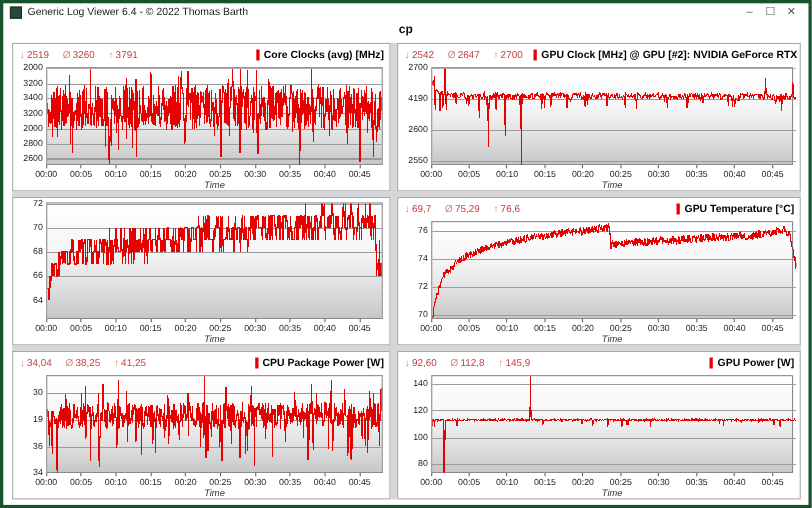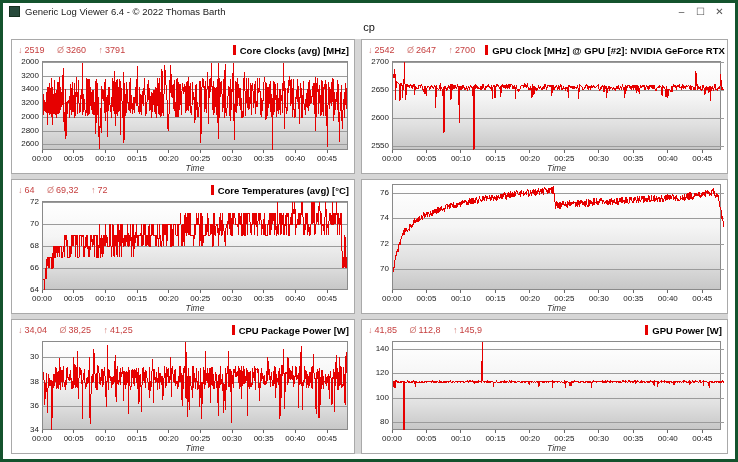--- a/index.html
+++ b/index.html
@@ -4,21 +4,21 @@
 <style>
   html,body{margin:0;padding:0;background:#888;}
   .window{width:738px;height:462px;position:relative;box-sizing:border-box;
     border:3px solid #14532d;background:#fff;font-family:"Liberation Sans",sans-serif;
     overflow:hidden;}
   .titlebar{height:17px;display:flex;align-items:center;padding:0 6px;font-size:9.5px;color:#1a1a1a;}
   .app-icon{width:9px;height:9px;background:#26493a;border:1px solid #16301f;margin-right:5px;flex:0 0 auto;}
   .title-text{white-space:nowrap;}
   .win-controls{margin-left:auto;display:flex;}
   .ctl{width:19px;text-align:center;font-size:10px;color:#555;line-height:16px;cursor:default;}
-  .tabbar{height:18px;text-align:center;font-size:11px;font-weight:400;color:#111;padding-top:1px;box-sizing:border-box;}
+  .tabbar{height:18px;text-align:center;font-size:11px;font-weight:700;color:#111;padding-top:1px;box-sizing:border-box;}
   .grid{position:absolute;left:8px;right:7px;top:36px;bottom:5px;display:grid;
     grid-template-columns:344px 6px 1fr;grid-template-rows:1fr 5px 1fr 5px 1fr;}
   .vsplit{grid-column:2;grid-row:1/6;background:#d6d6d6;}
   .hsplit{grid-column:1/4;background:#d6d6d6;}
   .hsplit.r1{grid-row:2;} .hsplit.r2{grid-row:4;}
   .panel{border:1px solid #a9a9a9;background:#fff;display:flex;flex-direction:column;overflow:hidden;}
   .c1{grid-column:1;} .c2{grid-column:3;}
   .r1{grid-row:1;} .r3{grid-row:3;} .r5{grid-row:5;}
   .panel-head{display:flex;justify-content:space-between;align-items:center;padding:3px 5px 0 6px;height:14px;flex:0 0 auto;}
   .stats{font-size:9px;color:#c64040;white-space:nowrap;}
@@ -150,21 +150,21 @@
             <svg width="331" height="88" shape-rendering="crispEdges">
               <line x1="0" x2="331" y1="84.5" y2="84.5" stroke="#9b9b9b" stroke-width="1"></line>
               <line x1="0" x2="331" y1="56.5" y2="56.5" stroke="#9b9b9b" stroke-width="1"></line>
               <line x1="0" x2="331" y1="28.5" y2="28.5" stroke="#9b9b9b" stroke-width="1"></line>
               <line x1="0" x2="331" y1="0.5" y2="0.5" stroke="#9b9b9b" stroke-width="1"></line>
               <polyline points="0.0,11.6 0.6,15.0 1.3,15.4 1.9,6.7 2.6,37.9 3.2,20.4 3.8,19.6 4.5,20.5 5.1,21.4 5.7,21.0 6.4,24.2 7.0,38.5 7.7,21.5 8.3,24.2 8.9,20.8 9.6,36.0 10.2,23.9 10.8,23.9 11.5,0.0 12.1,25.7 12.8,37.8 13.4,23.3 14.0,21.7 14.7,24.0 15.3,23.9 15.9,24.2 16.6,25.1 17.2,22.7 17.9,23.4 18.5,26.2 19.1,22.7 19.8,26.7 20.4,22.7 21.0,22.3 21.7,32.8 22.3,24.2 23.0,25.2 23.6,26.7 24.2,26.6 24.9,26.8 25.5,25.7 26.1,22.8 26.8,23.9 27.4,24.7 28.1,22.8 28.7,22.3 29.3,25.8 30.0,27.4 30.6,27.6 31.3,32.3 31.9,24.7 32.5,25.1 33.2,34.4 33.8,26.4 34.4,25.5 35.1,24.4 35.7,24.3 36.4,25.5 37.0,27.4 37.6,25.1 38.3,23.9 38.9,24.2 39.5,25.3 40.2,26.3 40.8,25.1 41.5,23.9 42.1,24.4 42.7,45.7 43.4,23.3 44.0,26.1 44.6,26.3 45.3,27.6 45.9,27.3 46.6,23.4 47.2,22.4 47.8,27.5 48.5,26.1 49.1,26.8 49.7,33.6 50.4,25.4 51.0,71.3 51.7,24.7 52.3,24.4 52.9,26.5 53.6,27.8 54.2,25.0 54.8,27.5 55.5,23.0 56.1,26.9 56.8,24.2 57.4,23.1 58.0,37.7 58.7,22.9 59.3,22.4 59.9,27.5 60.6,24.7 61.2,26.4 61.9,23.5 62.5,23.7 63.1,26.4 63.8,26.4 64.4,22.6 65.1,24.3 65.7,24.4 66.3,61.3 67.0,24.5 67.6,26.6 68.2,24.7 68.9,27.5 69.5,23.1 70.2,26.1 70.8,23.5 71.4,27.4 72.1,27.3 72.7,27.9 73.3,24.6 74.0,27.1 74.6,27.9 75.3,24.3 75.9,24.6 76.5,27.6 77.2,23.9 77.8,23.1 78.4,25.1 79.1,25.6 79.7,33.5 80.4,24.3 81.0,88.0 81.6,23.6 82.3,22.7 82.9,26.6 83.5,23.4 84.2,27.3 84.8,25.0 85.5,25.5 86.1,26.7 86.7,26.4 87.4,26.9 88.0,24.1 88.6,27.2 89.3,26.3 89.9,22.8 90.6,23.0 91.2,27.3 91.8,27.2 92.5,27.5 93.1,23.8 93.8,26.3 94.4,23.4 95.0,24.5 95.7,22.9 96.3,25.5 96.9,24.9 97.6,26.5 98.2,27.5 98.9,23.2 99.5,36.8 100.1,22.9 100.8,23.6 101.4,23.5 102.0,35.9 102.7,24.8 103.3,24.4 104.0,22.5 104.6,23.3 105.2,23.9 105.9,24.6 106.5,26.9 107.1,24.2 107.8,35.4 108.4,23.8 109.1,25.1 109.7,22.5 110.3,25.5 111.0,23.2 111.6,24.9 112.2,24.2 112.9,26.9 113.5,22.7 114.2,23.7 114.8,26.8 115.4,23.6 116.1,22.5 116.7,27.2 117.3,22.9 118.0,23.1 118.6,22.8 119.3,23.3 119.9,27.3 120.5,24.7 121.2,25.5 121.8,23.4 122.5,36.5 123.1,23.3 123.7,26.1 124.4,28.0 125.0,27.2 125.6,30.4 126.3,27.5 126.9,27.2 127.6,24.8 128.2,23.5 128.8,23.3 129.5,23.7 130.1,23.0 130.7,24.6 131.4,22.8 132.0,25.3 132.7,23.0 133.3,23.7 133.9,25.5 134.6,23.0 135.2,25.4 135.8,27.6 136.5,26.7 137.1,27.8 137.8,24.6 138.4,27.7 139.0,35.6 139.7,23.3 140.3,24.3 140.9,33.4 141.6,23.7 142.2,27.1 142.9,25.3 143.5,27.6 144.1,26.6 144.8,27.4 145.4,22.8 146.0,25.2 146.7,26.0 147.3,25.1 148.0,26.2 148.6,27.1 149.2,25.8 149.9,28.0 150.5,24.0 151.2,26.9 151.8,22.5 152.4,22.6 153.1,25.0 153.7,27.5 154.3,24.9 155.0,23.3 155.6,23.5 156.3,23.2 156.9,24.8 157.5,23.8 158.2,23.4 158.8,34.0 159.4,25.8 160.1,22.6 160.7,27.5 161.4,27.8 162.0,24.8 162.6,25.1 163.3,23.9 163.9,24.2 164.5,27.0 165.2,26.8 165.8,23.3 166.5,26.3 167.1,24.6 167.7,22.9 168.4,23.4 169.0,27.7 169.6,27.7 170.3,25.0 170.9,26.8 171.6,26.4 172.2,25.6 172.8,28.0 173.5,25.6 174.1,25.0 174.7,25.9 175.4,35.9 176.0,23.3 176.7,24.3 177.3,24.4 177.9,26.0 178.6,23.9 179.2,27.3 179.8,24.9 180.5,26.1 181.1,24.2 181.8,26.2 182.4,25.4 183.0,24.8 183.7,26.6 184.3,23.3 185.0,25.7 185.6,37.3 186.2,26.9 186.9,22.6 187.5,23.8 188.1,24.1 188.8,24.8 189.4,26.5 190.1,27.9 190.7,27.8 191.3,25.9 192.0,26.5 192.6,24.1 193.2,23.5 193.9,22.7 194.5,25.6 195.2,27.3 195.8,23.8 196.4,25.6 197.1,24.6 197.7,27.7 198.3,24.2 199.0,25.7 199.6,24.8 200.3,24.7 200.9,23.7 201.5,25.5 202.2,25.5 202.8,25.7 203.4,24.4 204.1,23.7 204.7,23.4 205.4,22.8 206.0,27.0 206.6,28.1 207.3,25.8 207.9,27.3 208.5,25.3 209.2,23.5 209.8,24.9 210.5,25.0 211.1,30.4 211.7,23.2 212.4,26.7 213.0,24.0 213.7,36.1 214.3,26.7 214.9,26.5 215.6,25.8 216.2,23.8 216.8,27.5 217.5,25.8 218.1,25.7 218.8,25.8 219.4,27.3 220.0,27.2 220.7,25.6 221.3,27.0 221.9,26.1 222.6,28.1 223.2,26.9 223.9,24.0 224.5,26.7 225.1,23.1 225.8,27.0 226.4,27.6 227.0,26.1 227.7,24.7 228.3,27.8 229.0,24.7 229.6,23.4 230.2,26.4 230.9,26.3 231.5,36.2 232.1,23.1 232.8,31.5 233.4,25.1 234.1,23.6 234.7,26.0 235.3,23.0 236.0,23.5 236.6,23.5 237.2,27.0 237.9,23.8 238.5,27.9 239.2,22.9 239.8,24.5 240.4,27.6 241.1,22.8 241.7,24.8 242.4,27.6 243.0,23.2 243.6,29.5 244.3,28.1 244.9,24.0 245.5,25.2 246.2,31.7 246.8,26.8 247.5,23.0 248.1,25.5 248.7,25.2 249.4,23.7 250.0,23.5 250.6,24.1 251.3,23.9 251.9,28.1 252.6,25.7 253.2,25.0 253.8,23.4 254.5,25.4 255.1,23.6 255.7,27.3 256.4,26.9 257.0,23.5 257.7,24.5 258.3,24.9 258.9,23.1 259.6,25.3 260.2,27.4 260.8,23.4 261.5,23.8 262.1,28.0 262.8,28.0 263.4,28.0 264.0,25.6 264.7,25.4 265.3,24.4 265.9,25.9 266.6,23.8 267.2,24.4 267.9,24.8 268.5,26.0 269.1,34.2 269.8,23.5 270.4,25.6 271.1,25.0 271.7,26.2 272.3,27.4 273.0,35.0 273.6,24.3 274.2,28.1 274.9,35.6 275.5,27.2 276.2,27.4 276.8,27.9 277.4,28.1 278.1,29.9 278.7,24.4 279.3,30.0 280.0,24.6 280.6,23.2 281.3,24.2 281.9,23.3 282.5,23.5 283.2,27.5 283.8,25.1 284.4,23.7 285.1,25.2 285.7,24.1 286.4,23.1 287.0,26.2 287.6,25.6 288.3,26.9 288.9,24.3 289.5,22.9 290.2,26.9 290.8,23.8 291.5,24.6 292.1,26.4 292.7,24.8 293.4,23.9 294.0,24.0 294.6,24.0 295.3,23.8 295.9,24.0 296.6,24.1 297.2,28.1 297.8,23.3 298.5,26.3 299.1,24.2 299.7,24.5 300.4,25.7 301.0,27.6 301.7,25.9 302.3,27.6 302.9,8.9 303.6,23.6 304.2,23.0 304.9,27.6 305.5,24.8 306.1,25.1 306.8,26.6 307.4,23.8 308.0,27.6 308.7,28.3 309.3,27.8 310.0,23.5 310.6,25.2 311.2,26.4 311.9,31.7 312.5,30.6 313.1,24.6 313.8,27.5 314.4,27.5 315.1,25.1 315.7,31.0 316.3,28.3 317.0,23.9 317.6,38.5 318.2,25.0 318.9,27.9 319.5,24.0 320.2,28.2 320.8,27.5 321.4,22.9 322.1,22.8 322.7,27.1 323.3,27.7 324.0,27.9 324.6,28.1 325.3,25.5 325.9,26.9 326.5,24.9 327.2,23.6 327.8,12.3 328.4,27.0 329.1,27.3 329.7,26.1 330.4,27.3 331.0,27.0" fill="none" stroke="#e60000" stroke-width="1"></polyline>
             </svg>
           </div>
           <div class="ylab" style="top: 79.5443px;">2550</div>
           <div class="ylab" style="top: 51.6962px;">2600</div>
-          <div class="ylab" style="top: 23.8481px;">2650</div>
+          <div class="ylab" style="top: 23.8481px;">4190</div>
           <div class="ylab" style="top: -4px;">2700</div>
           <div class="xtick" style="left: 0px;">
             <div class="tickmark"></div>
             <span class="xl">00:00</span>
           </div>
           <div class="xtick" style="left: 34.4902px;">
             <div class="tickmark"></div>
             <span class="xl">00:05</span>
           </div>
           <div class="xtick" style="left: 68.9473px;">
@@ -197,31 +197,20 @@
           </div>
           <div class="xtick" style="left: 310.312px;">
             <div class="tickmark"></div>
             <span class="xl">00:45</span>
           </div>
           <div class="time-label">Time</div>
         </div>
     </div>
 
     <div class="panel c1 r3">
-      <div class="panel-head">
-        <span class="stats">
-          <span class="glyph">↓</span><span class="sv">64</span>
-          <span class="glyph">Ø</span><span class="sv">69,32</span>
-          <span class="glyph">↑</span><span class="sv">72</span>
-        </span>
-        <span class="ptitle">
-            <span class="lbar"></span>
-            <span>Core Temperatures (avg) [°C]</span>
-          </span>
-      </div>
       <div class="plot-wrap">
           <div class="parea">
             <svg width="304" height="88" shape-rendering="crispEdges">
               <line x1="0" x2="304" y1="88.5" y2="88.5" stroke="#9b9b9b" stroke-width="1"></line>
               <line x1="0" x2="304" y1="66.5" y2="66.5" stroke="#9b9b9b" stroke-width="1"></line>
               <line x1="0" x2="304" y1="44.5" y2="44.5" stroke="#9b9b9b" stroke-width="1"></line>
               <line x1="0" x2="304" y1="22.5" y2="22.5" stroke="#9b9b9b" stroke-width="1"></line>
               <line x1="0" x2="304" y1="0.5" y2="0.5" stroke="#9b9b9b" stroke-width="1"></line>
               <polyline points="0.0,77.0 0.5,77.0 1.0,77.0 1.5,88.0 2.0,77.0 2.5,66.0 3.0,77.0 3.6,66.0 4.1,55.0 4.6,55.0 5.1,66.0 5.6,55.0 6.1,66.0 6.6,55.0 7.1,55.0 7.6,55.0 8.1,55.0 8.6,66.0 9.1,66.0 9.6,66.0 10.2,44.0 10.7,66.0 11.2,44.0 11.7,55.0 12.2,55.0 12.7,44.0 13.2,44.0 13.7,44.0 14.2,55.0 14.7,44.0 15.2,44.0 15.7,44.0 16.2,55.0 16.7,44.0 17.3,44.0 17.8,44.0 18.3,44.0 18.8,55.0 19.3,55.0 19.8,55.0 20.3,44.0 20.8,44.0 21.3,55.0 21.8,33.0 22.3,33.0 22.8,33.0 23.3,44.0 23.9,33.0 24.4,55.0 24.9,55.0 25.4,55.0 25.9,55.0 26.4,55.0 26.9,44.0 27.4,44.0 27.9,55.0 28.4,44.0 28.9,33.0 29.4,44.0 29.9,33.0 30.5,44.0 31.0,33.0 31.5,33.0 32.0,33.0 32.5,55.0 33.0,44.0 33.5,33.0 34.0,33.0 34.5,33.0 35.0,55.0 35.5,55.0 36.0,55.0 36.5,33.0 37.0,33.0 37.6,33.0 38.1,33.0 38.6,44.0 39.1,33.0 39.6,33.0 40.1,33.0 40.6,55.0 41.1,44.0 41.6,55.0 42.1,44.0 42.6,44.0 43.1,33.0 43.6,44.0 44.2,44.0 44.7,33.0 45.2,55.0 45.7,44.0 46.2,44.0 46.7,55.0 47.2,44.0 47.7,33.0 48.2,33.0 48.7,33.0 49.2,44.0 49.7,44.0 50.2,33.0 50.8,33.0 51.3,55.0 51.8,33.0 52.3,33.0 52.8,33.0 53.3,33.0 53.8,55.0 54.3,55.0 54.8,33.0 55.3,55.0 55.8,55.0 56.3,33.0 56.8,22.0 57.3,55.0 57.9,55.0 58.4,44.0 58.9,33.0 59.4,44.0 59.9,55.0 60.4,44.0 60.9,33.0 61.4,33.0 61.9,44.0 62.4,22.0 62.9,44.0 63.4,33.0 63.9,33.0 64.5,44.0 65.0,44.0 65.5,44.0 66.0,44.0 66.5,44.0 67.0,22.0 67.5,33.0 68.0,44.0 68.5,55.0 69.0,44.0 69.5,44.0 70.0,22.0 70.5,44.0 71.1,55.0 71.6,33.0 72.1,44.0 72.6,33.0 73.1,33.0 73.6,44.0 74.1,55.0 74.6,22.0 75.1,33.0 75.6,22.0 76.1,44.0 76.6,55.0 77.1,22.0 77.6,44.0 78.2,22.0 78.7,55.0 79.2,33.0 79.7,22.0 80.2,44.0 80.7,44.0 81.2,33.0 81.7,44.0 82.2,33.0 82.7,44.0 83.2,33.0 83.7,33.0 84.2,44.0 84.8,22.0 85.3,44.0 85.8,44.0 86.3,33.0 86.8,44.0 87.3,33.0 87.8,22.0 88.3,55.0 88.8,44.0 89.3,22.0 89.8,44.0 90.3,22.0 90.8,55.0 91.4,33.0 91.9,44.0 92.4,33.0 92.9,33.0 93.4,22.0 93.9,33.0 94.4,44.0 94.9,33.0 95.4,44.0 95.9,33.0 96.4,33.0 96.9,33.0 97.4,33.0 97.9,33.0 98.5,22.0 99.0,44.0 99.5,33.0 100.0,44.0 100.5,33.0 101.0,22.0 101.5,33.0 102.0,22.0 102.5,33.0 103.0,44.0 103.5,33.0 104.0,44.0 104.5,33.0 105.1,44.0 105.6,33.0 106.1,22.0 106.6,44.0 107.1,44.0 107.6,33.0 108.1,33.0 108.6,22.0 109.1,33.0 109.6,22.0 110.1,22.0 110.6,33.0 111.1,33.0 111.7,33.0 112.2,33.0 112.7,44.0 113.2,33.0 113.7,44.0 114.2,33.0 114.7,22.0 115.2,44.0 115.7,44.0 116.2,33.0 116.7,22.0 117.2,44.0 117.7,33.0 118.3,44.0 118.8,44.0 119.3,33.0 119.8,22.0 120.3,44.0 120.8,22.0 121.3,22.0 121.8,33.0 122.3,22.0 122.8,33.0 123.3,22.0 123.8,44.0 124.3,33.0 124.8,22.0 125.4,22.0 125.9,22.0 126.4,22.0 126.9,22.0 127.4,22.0 127.9,44.0 128.4,44.0 128.9,22.0 129.4,44.0 129.9,33.0 130.4,44.0 130.9,22.0 131.4,22.0 132.0,22.0 132.5,22.0 133.0,33.0 133.5,33.0 134.0,33.0 134.5,33.0 135.0,22.0 135.5,44.0 136.0,22.0 136.5,22.0 137.0,22.0 137.5,11.0 138.0,22.0 138.6,44.0 139.1,22.0 139.6,44.0 140.1,22.0 140.6,22.0 141.1,44.0 141.6,22.0 142.1,11.0 142.6,22.0 143.1,33.0 143.6,33.0 144.1,11.0 144.6,22.0 145.1,33.0 145.7,11.0 146.2,11.0 146.7,33.0 147.2,11.0 147.7,33.0 148.2,33.0 148.7,33.0 149.2,33.0 149.7,33.0 150.2,33.0 150.7,44.0 151.2,33.0 151.7,22.0 152.3,33.0 152.8,22.0 153.3,22.0 153.8,11.0 154.3,22.0 154.8,22.0 155.3,11.0 155.8,22.0 156.3,22.0 156.8,44.0 157.3,33.0 157.8,11.0 158.3,44.0 158.9,11.0 159.4,22.0 159.9,44.0 160.4,33.0 160.9,33.0 161.4,33.0 161.9,33.0 162.4,33.0 162.9,22.0 163.4,22.0 163.9,33.0 164.4,22.0 164.9,11.0 165.4,33.0 166.0,33.0 166.5,33.0 167.0,33.0 167.5,22.0 168.0,33.0 168.5,22.0 169.0,22.0 169.5,44.0 170.0,44.0 170.5,22.0 171.0,11.0 171.5,22.0 172.0,33.0 172.6,33.0 173.1,22.0 173.6,22.0 174.1,22.0 174.6,22.0 175.1,33.0 175.6,44.0 176.1,22.0 176.6,33.0 177.1,11.0 177.6,11.0 178.1,33.0 178.6,33.0 179.2,11.0 179.7,33.0 180.2,22.0 180.7,22.0 181.2,33.0 181.7,33.0 182.2,44.0 182.7,33.0 183.2,22.0 183.7,22.0 184.2,22.0 184.7,33.0 185.2,11.0 185.7,22.0 186.3,11.0 186.8,22.0 187.3,33.0 187.8,11.0 188.3,22.0 188.8,33.0 189.3,33.0 189.8,11.0 190.3,22.0 190.8,11.0 191.3,11.0 191.8,11.0 192.3,22.0 192.9,22.0 193.4,22.0 193.9,22.0 194.4,22.0 194.9,22.0 195.4,33.0 195.9,11.0 196.4,22.0 196.9,11.0 197.4,22.0 197.9,22.0 198.4,11.0 198.9,33.0 199.5,33.0 200.0,22.0 200.5,33.0 201.0,11.0 201.5,11.0 202.0,33.0 202.5,33.0 203.0,11.0 203.5,11.0 204.0,22.0 204.5,33.0 205.0,11.0 205.5,11.0 206.1,11.0 206.6,11.0 207.1,22.0 207.6,22.0 208.1,33.0 208.6,22.0 209.1,22.0 209.6,11.0 210.1,22.0 210.6,11.0 211.1,11.0 211.6,33.0 212.1,11.0 212.6,22.0 213.2,22.0 213.7,11.0 214.2,33.0 214.7,33.0 215.2,11.0 215.7,11.0 216.2,11.0 216.7,22.0 217.2,11.0 217.7,11.0 218.2,22.0 218.7,33.0 219.2,22.0 219.8,22.0 220.3,33.0 220.8,22.0 221.3,11.0 221.8,33.0 222.3,22.0 222.8,33.0 223.3,33.0 223.8,33.0 224.3,33.0 224.8,22.0 225.3,22.0 225.8,22.0 226.4,11.0 226.9,33.0 227.4,11.0 227.9,33.0 228.4,11.0 228.9,22.0 229.4,11.0 229.9,22.0 230.4,11.0 230.9,11.0 231.4,11.0 231.9,33.0 232.4,11.0 232.9,22.0 233.5,33.0 234.0,33.0 234.5,0.0 235.0,22.0 235.5,33.0 236.0,22.0 236.5,11.0 237.0,22.0 237.5,11.0 238.0,33.0 238.5,11.0 239.0,22.0 239.5,22.0 240.1,11.0 240.6,33.0 241.1,22.0 241.6,33.0 242.1,22.0 242.6,22.0 243.1,11.0 243.6,33.0 244.1,11.0 244.6,11.0 245.1,11.0 245.6,33.0 246.1,33.0 246.7,22.0 247.2,22.0 247.7,22.0 248.2,11.0 248.7,22.0 249.2,22.0 249.7,0.0 250.2,11.0 250.7,11.0 251.2,11.0 251.7,0.0 252.2,11.0 252.7,33.0 253.2,22.0 253.8,22.0 254.3,22.0 254.8,22.0 255.3,11.0 255.8,22.0 256.3,22.0 256.8,11.0 257.3,11.0 257.8,22.0 258.3,0.0 258.8,0.0 259.3,0.0 259.8,11.0 260.4,22.0 260.9,33.0 261.4,22.0 261.9,33.0 262.4,11.0 262.9,22.0 263.4,11.0 263.9,22.0 264.4,11.0 264.9,33.0 265.4,22.0 265.9,22.0 266.4,33.0 267.0,33.0 267.5,22.0 268.0,22.0 268.5,11.0 269.0,0.0 269.5,0.0 270.0,22.0 270.5,11.0 271.0,0.0 271.5,22.0 272.0,33.0 272.5,22.0 273.0,22.0 273.5,11.0 274.1,11.0 274.6,11.0 275.1,22.0 275.6,22.0 276.1,0.0 276.6,0.0 277.1,11.0 277.6,22.0 278.1,11.0 278.6,33.0 279.1,22.0 279.6,22.0 280.1,22.0 280.7,22.0 281.2,33.0 281.7,22.0 282.2,11.0 282.7,0.0 283.2,11.0 283.7,33.0 284.2,22.0 284.7,22.0 285.2,22.0 285.7,33.0 286.2,11.0 286.7,11.0 287.3,22.0 287.8,11.0 288.3,22.0 288.8,22.0 289.3,0.0 289.8,22.0 290.3,22.0 290.8,11.0 291.3,11.0 291.8,22.0 292.3,11.0 292.8,22.0 293.3,0.0 293.8,0.0 294.4,33.0 294.9,11.0 295.4,22.0 295.9,11.0 296.4,33.0 296.9,22.0 297.4,22.0 297.9,11.0 298.4,11.0 298.9,44.0 299.4,66.0 299.9,55.0 300.4,55.0 301.0,66.0 301.5,55.0 302.0,33.0 302.5,66.0 303.0,55.0 303.5,55.0 304.0,66.0" fill="none" stroke="#e60000" stroke-width="1"></polyline>
             </svg>
@@ -269,20 +258,31 @@
           </div>
           <div class="xtick" style="left: 285px;">
             <div class="tickmark"></div>
             <span class="xl">00:45</span>
           </div>
           <div class="time-label">Time</div>
         </div>
     </div>
 
     <div class="panel c2 r3">
+      <div class="panel-head">
+        <span class="stats">
+          <span class="glyph">↓</span><span class="sv">69,7</span>
+          <span class="glyph">Ø</span><span class="sv">75,29</span>
+          <span class="glyph">↑</span><span class="sv">76,6</span>
+        </span>
+        <span class="ptitle">
+            <span class="lbar"></span>
+            <span>GPU Temperature [°C]</span>
+          </span>
+      </div>
       <div class="plot-wrap">
           <div class="parea">
             <svg width="331" height="88" shape-rendering="crispEdges">
               <line x1="0" x2="331" y1="84.5" y2="84.5" stroke="#9b9b9b" stroke-width="1"></line>
               <line x1="0" x2="331" y1="59.5" y2="59.5" stroke="#9b9b9b" stroke-width="1"></line>
               <line x1="0" x2="331" y1="33.5" y2="33.5" stroke="#9b9b9b" stroke-width="1"></line>
               <line x1="0" x2="331" y1="8.5" y2="8.5" stroke="#9b9b9b" stroke-width="1"></line>
               <polyline points="0.0,86.5 0.5,86.6 0.9,84.0 1.4,77.7 1.9,75.5 2.4,73.2 2.8,70.7 3.3,70.0 3.8,67.3 4.3,65.0 4.7,66.0 5.2,66.0 5.7,59.3 6.2,58.5 6.6,57.0 7.1,60.2 7.6,56.4 8.1,53.7 8.5,52.8 9.0,51.3 9.5,49.9 9.9,49.5 10.4,45.3 10.9,50.2 11.4,48.1 11.8,43.5 12.3,46.8 12.8,42.6 13.3,45.8 13.7,44.3 14.2,46.1 14.7,46.2 15.2,44.1 15.6,44.4 16.1,43.8 16.6,45.8 17.0,39.5 17.5,42.3 18.0,40.5 18.5,41.4 18.9,43.4 19.4,38.8 19.9,40.8 20.4,37.4 20.8,35.7 21.3,34.8 21.8,37.5 22.3,37.3 22.7,34.8 23.2,36.5 23.7,34.0 24.2,37.1 24.6,33.8 25.1,32.4 25.6,35.1 26.0,36.7 26.5,30.6 27.0,35.0 27.5,34.8 27.9,34.7 28.4,29.8 28.9,33.3 29.4,35.2 29.8,33.6 30.3,28.1 30.8,27.8 31.3,33.2 31.7,28.5 32.2,29.8 32.7,32.3 33.1,29.2 33.6,28.3 34.1,27.1 34.6,32.2 35.0,26.7 35.5,28.4 36.0,28.9 36.5,31.3 36.9,31.1 37.4,26.9 37.9,27.7 38.4,31.0 38.8,29.9 39.3,24.8 39.8,29.5 40.3,28.6 40.7,25.7 41.2,24.1 41.7,24.4 42.1,28.4 42.6,24.0 43.1,27.2 43.6,28.5 44.0,24.4 44.5,22.0 45.0,28.4 45.5,23.7 45.9,22.4 46.4,24.2 46.9,27.3 47.4,22.5 47.8,26.1 48.3,23.0 48.8,21.2 49.2,25.7 49.7,25.5 50.2,23.2 50.7,24.5 51.1,23.8 51.6,25.3 52.1,23.9 52.6,22.6 53.0,20.0 53.5,19.5 54.0,19.5 54.5,23.3 54.9,22.6 55.4,20.3 55.9,20.7 56.4,19.3 56.8,24.2 57.3,20.7 57.8,18.8 58.2,18.8 58.7,18.7 59.2,20.9 59.7,19.8 60.1,23.0 60.6,16.8 61.1,23.3 61.6,20.8 62.0,20.0 62.5,20.5 63.0,23.0 63.5,17.9 63.9,19.7 64.4,21.6 64.9,17.7 65.3,19.5 65.8,19.2 66.3,16.8 66.8,18.8 67.2,22.0 67.7,17.9 68.2,16.7 68.7,19.0 69.1,18.5 69.6,16.7 70.1,18.4 70.6,15.7 71.0,18.3 71.5,16.3 72.0,15.2 72.5,15.7 72.9,16.0 73.4,19.5 73.9,15.8 74.3,20.4 74.8,17.2 75.3,19.8 75.8,15.2 76.2,14.6 76.7,18.2 77.2,15.8 77.7,18.6 78.1,13.1 78.6,17.7 79.1,19.2 79.6,18.6 80.0,12.9 80.5,19.1 81.0,17.7 81.4,14.7 81.9,16.5 82.4,16.9 82.9,13.2 83.3,13.1 83.8,12.7 84.3,17.6 84.8,18.2 85.2,17.9 85.7,17.9 86.2,11.3 86.7,12.4 87.1,14.2 87.6,15.2 88.1,16.1 88.6,16.5 89.0,15.4 89.5,15.7 90.0,10.7 90.4,15.3 90.9,11.6 91.4,16.4 91.9,12.8 92.3,11.8 92.8,10.6 93.3,12.1 93.8,14.5 94.2,13.9 94.7,12.1 95.2,13.2 95.7,13.1 96.1,13.6 96.6,10.0 97.1,12.5 97.5,15.0 98.0,14.7 98.5,13.3 99.0,10.4 99.4,11.7 99.9,10.4 100.4,15.4 100.9,15.3 101.3,12.2 101.8,11.6 102.3,12.8 102.8,14.4 103.2,14.9 103.7,10.9 104.2,11.5 104.7,15.2 105.1,11.7 105.6,9.7 106.1,14.1 106.5,13.5 107.0,12.5 107.5,11.8 108.0,9.3 108.4,11.8 108.9,14.0 109.4,8.9 109.9,13.6 110.3,8.5 110.8,10.7 111.3,7.5 111.8,9.9 112.2,8.0 112.7,14.2 113.2,9.7 113.6,13.1 114.1,11.9 114.6,7.6 115.1,11.5 115.5,7.5 116.0,7.9 116.5,12.2 117.0,13.3 117.4,6.9 117.9,6.3 118.4,12.1 118.9,9.9 119.3,11.8 119.8,7.4 120.3,9.8 120.8,11.4 121.2,11.6 121.7,5.9 122.2,9.0 122.6,9.8 123.1,6.4 123.6,5.8 124.1,6.1 124.5,8.7 125.0,9.1 125.5,9.5 126.0,10.2 126.4,7.0 126.9,9.1 127.4,12.4 127.9,6.8 128.3,6.3 128.8,8.4 129.3,8.4 129.7,8.4 130.2,9.7 130.7,6.2 131.2,9.6 131.6,8.5 132.1,8.4 132.6,8.0 133.1,8.1 133.5,10.4 134.0,5.9 134.5,4.6 135.0,5.5 135.4,9.3 135.9,11.6 136.4,10.5 136.9,10.9 137.3,5.2 137.8,5.7 138.3,7.7 138.7,11.1 139.2,6.9 139.7,7.2 140.2,4.0 140.6,7.9 141.1,9.7 141.6,5.3 142.1,10.7 142.5,4.3 143.0,8.8 143.5,10.1 144.0,6.2 144.4,9.1 144.9,6.0 145.4,3.9 145.8,4.5 146.3,10.2 146.8,7.2 147.3,3.9 147.7,5.9 148.2,5.4 148.7,8.5 149.2,3.1 149.6,6.8 150.1,8.4 150.6,9.6 151.1,2.8 151.5,2.8 152.0,2.6 152.5,4.6 153.0,4.9 153.4,6.9 153.9,4.6 154.4,6.2 154.8,8.7 155.3,7.1 155.8,3.2 156.3,8.3 156.7,2.6 157.2,4.7 157.7,4.0 158.2,1.9 158.6,6.3 159.1,8.8 159.6,2.6 160.1,1.7 160.5,2.5 161.0,8.5 161.5,10.1 161.9,14.5 162.4,24.2 162.9,18.7 163.4,19.5 163.8,17.3 164.3,18.0 164.8,22.6 165.3,18.1 165.7,22.8 166.2,17.0 166.7,23.1 167.2,23.1 167.6,17.1 168.1,18.5 168.6,21.5 169.1,18.4 169.5,17.6 170.0,20.1 170.5,18.3 170.9,19.9 171.4,19.5 171.9,21.3 172.4,16.9 172.8,21.4 173.3,19.8 173.8,20.9 174.3,22.5 174.7,15.9 175.2,17.9 175.7,17.5 176.2,21.1 176.6,16.5 177.1,17.2 177.6,21.1 178.0,16.7 178.5,20.0 179.0,18.6 179.5,17.2 179.9,17.3 180.4,19.3 180.9,16.8 181.4,17.2 181.8,17.0 182.3,17.6 182.8,21.8 183.3,17.1 183.7,21.1 184.2,15.4 184.7,21.6 185.2,14.7 185.6,18.9 186.1,19.5 186.6,20.6 187.0,15.7 187.5,18.5 188.0,14.6 188.5,18.4 188.9,15.4 189.4,20.3 189.9,15.9 190.4,19.6 190.8,19.7 191.3,15.9 191.8,20.8 192.3,21.2 192.7,18.9 193.2,14.3 193.7,18.2 194.1,20.8 194.6,21.1 195.1,21.2 195.6,14.2 196.0,21.3 196.5,17.4 197.0,15.0 197.5,18.3 197.9,17.4 198.4,19.1 198.9,16.4 199.4,17.9 199.8,20.8 200.3,18.2 200.8,13.8 201.3,13.6 201.7,19.5 202.2,17.2 202.7,17.9 203.1,16.8 203.6,13.5 204.1,20.4 204.6,15.9 205.0,20.4 205.5,16.5 206.0,18.3 206.5,15.5 206.9,14.7 207.4,13.8 207.9,15.7 208.4,15.4 208.8,13.3 209.3,18.2 209.8,17.2 210.2,15.7 210.7,16.4 211.2,17.2 211.7,18.3 212.1,16.8 212.6,16.8 213.1,17.5 213.6,18.9 214.0,14.8 214.5,19.8 215.0,20.1 215.5,16.0 215.9,17.5 216.4,14.0 216.9,18.2 217.4,18.9 217.8,14.1 218.3,15.3 218.8,12.8 219.2,19.6 219.7,14.6 220.2,16.7 220.7,18.3 221.1,14.3 221.6,15.9 222.1,18.6 222.6,17.2 223.0,17.1 223.5,18.1 224.0,12.8 224.5,15.0 224.9,19.4 225.4,19.0 225.9,16.8 226.3,16.4 226.8,12.6 227.3,16.9 227.8,13.2 228.2,12.7 228.7,17.5 229.2,12.2 229.7,18.3 230.1,15.6 230.6,15.9 231.1,17.0 231.6,15.4 232.0,18.5 232.5,11.7 233.0,18.1 233.5,11.9 233.9,17.1 234.4,15.5 234.9,17.6 235.3,18.7 235.8,18.4 236.3,17.8 236.8,12.2 237.2,14.5 237.7,12.8 238.2,13.0 238.7,11.8 239.1,17.1 239.6,17.1 240.1,18.4 240.6,13.3 241.0,13.6 241.5,14.6 242.0,11.9 242.4,14.2 242.9,15.0 243.4,17.1 243.9,17.2 244.3,11.0 244.8,15.2 245.3,17.9 245.8,13.4 246.2,12.3 246.7,15.3 247.2,16.2 247.7,16.2 248.1,15.1 248.6,12.4 249.1,13.4 249.6,11.5 250.0,11.3 250.5,15.5 251.0,17.9 251.4,11.2 251.9,12.4 252.4,16.4 252.9,13.4 253.3,14.1 253.8,17.2 254.3,15.7 254.8,17.1 255.2,10.5 255.7,11.3 256.2,16.8 256.7,10.6 257.1,16.6 257.6,16.7 258.1,14.2 258.5,10.4 259.0,15.6 259.5,15.6 260.0,16.1 260.4,14.9 260.9,11.6 261.4,10.2 261.9,16.5 262.3,15.2 262.8,14.7 263.3,11.2 263.8,14.2 264.2,14.0 264.7,17.3 265.2,11.7 265.7,14.0 266.1,11.8 266.6,14.6 267.1,17.2 267.5,12.7 268.0,14.7 268.5,9.8 269.0,13.4 269.4,16.5 269.9,16.9 270.4,16.8 270.9,15.3 271.3,11.9 271.8,12.2 272.3,9.8 272.8,16.0 273.2,14.0 273.7,10.7 274.2,10.1 274.6,14.8 275.1,9.9 275.6,14.0 276.1,10.0 276.5,15.4 277.0,10.2 277.5,13.4 278.0,13.0 278.4,14.4 278.9,11.4 279.4,10.0 279.9,9.3 280.3,10.9 280.8,15.2 281.3,12.4 281.8,13.7 282.2,14.3 282.7,10.7 283.2,14.0 283.6,9.6 284.1,13.6 284.6,15.3 285.1,15.0 285.5,14.9 286.0,16.1 286.5,15.6 287.0,14.8 287.4,11.3 287.9,14.1 288.4,14.0 288.9,12.9 289.3,14.9 289.8,11.5 290.3,12.1 290.7,15.0 291.2,15.3 291.7,8.9 292.2,15.3 292.6,12.3 293.1,12.5 293.6,9.0 294.1,13.5 294.5,13.6 295.0,7.7 295.5,14.3 296.0,14.9 296.4,7.8 296.9,7.7 297.4,7.9 297.9,14.1 298.3,7.6 298.8,13.4 299.3,14.0 299.7,13.6 300.2,11.8 300.7,12.9 301.2,10.9 301.6,8.1 302.1,11.0 302.6,9.1 303.1,8.0 303.5,9.6 304.0,10.5 304.5,9.3 305.0,9.2 305.4,7.5 305.9,11.0 306.4,7.5 306.8,10.7 307.3,13.3 307.8,10.5 308.3,12.2 308.7,10.4 309.2,7.0 309.7,11.3 310.2,9.5 310.6,6.9 311.1,10.7 311.6,7.1 312.1,8.4 312.5,11.9 313.0,5.6 313.5,6.7 314.0,5.9 314.4,5.7 314.9,8.3 315.4,7.4 315.8,8.6 316.3,7.2 316.8,11.0 317.3,8.3 317.7,9.5 318.2,9.8 318.7,6.6 319.2,4.5 319.6,5.1 320.1,4.3 320.6,9.1 321.1,5.9 321.5,8.4 322.0,11.3 322.5,12.3 322.9,10.4 323.4,12.4 323.9,7.8 324.4,11.6 324.8,9.9 325.3,11.1 325.8,13.3 326.3,19.8 326.7,21.2 327.2,23.1 327.7,23.0 328.2,26.2 328.6,28.1 329.1,35.6 329.6,30.7 330.1,36.7 330.5,42.1 331.0,37.4" fill="none" stroke="#e60000" stroke-width="1"></polyline>
             </svg>
           </div>
@@ -351,21 +351,21 @@
             <svg width="304" height="88" shape-rendering="crispEdges">
               <line x1="0" x2="304" y1="88.5" y2="88.5" stroke="#9b9b9b" stroke-width="1"></line>
               <line x1="0" x2="304" y1="64.5" y2="64.5" stroke="#9b9b9b" stroke-width="1"></line>
               <line x1="0" x2="304" y1="40.5" y2="40.5" stroke="#9b9b9b" stroke-width="1"></line>
               <line x1="0" x2="304" y1="15.5" y2="15.5" stroke="#9b9b9b" stroke-width="1"></line>
               <polyline points="0.0,37.3 0.5,29.9 0.9,35.9 1.4,46.2 1.9,63.0 2.3,41.0 2.8,44.8 3.3,46.1 3.7,31.5 4.2,60.9 4.7,70.5 5.2,31.9 5.6,33.8 6.1,37.1 6.6,36.5 7.0,43.6 7.5,42.2 8.0,38.5 8.4,39.0 8.9,88.0 9.4,39.1 9.8,46.8 10.3,43.8 10.8,33.4 11.2,31.8 11.7,43.8 12.2,37.6 12.6,25.7 13.1,26.1 13.6,47.3 14.1,29.9 14.5,45.7 15.0,29.9 15.5,28.8 15.9,47.4 16.4,28.8 16.9,16.1 17.3,47.6 17.8,47.9 18.3,29.5 18.7,27.6 19.2,38.1 19.7,44.8 20.1,24.3 20.6,30.7 21.1,41.9 21.5,44.3 22.0,44.9 22.5,47.5 23.0,38.4 23.4,42.6 23.9,26.5 24.4,25.0 24.8,33.5 25.3,38.3 25.8,34.7 26.2,38.5 26.7,38.6 27.2,27.6 27.6,38.2 28.1,36.4 28.6,39.3 29.0,46.9 29.5,44.4 30.0,39.1 30.4,45.7 30.9,15.4 31.4,43.4 31.9,30.4 32.3,46.3 32.8,24.8 33.3,25.6 33.7,44.6 34.2,42.3 34.7,9.0 35.1,56.8 35.6,42.6 36.1,34.0 36.5,25.5 37.0,26.0 37.5,30.7 37.9,31.7 38.4,37.3 38.9,27.8 39.3,76.7 39.8,40.7 40.3,34.6 40.8,36.3 41.2,27.3 41.7,36.6 42.2,44.0 42.6,45.7 43.1,44.5 43.6,37.4 44.0,36.4 44.5,34.8 45.0,42.0 45.4,28.3 45.9,36.0 46.4,15.1 46.8,70.8 47.3,82.4 47.8,58.8 48.2,46.9 48.7,34.2 49.2,33.5 49.7,40.6 50.1,39.2 50.6,7.1 51.1,11.8 51.5,29.6 52.0,31.5 52.5,41.7 52.9,45.8 53.4,30.9 53.9,48.1 54.3,46.5 54.8,24.0 55.3,24.3 55.7,30.5 56.2,32.0 56.7,41.6 57.1,34.8 57.6,42.8 58.1,37.7 58.6,35.9 59.0,26.9 59.5,45.3 60.0,33.8 60.4,43.2 60.9,30.1 61.4,24.7 61.8,33.4 62.3,34.3 62.8,43.6 63.2,64.9 63.7,56.5 64.2,29.4 64.6,3.4 65.1,48.1 65.6,38.9 66.0,27.5 66.5,33.7 67.0,36.1 67.5,38.9 67.9,33.6 68.4,38.1 68.9,46.3 69.3,35.0 69.8,40.9 70.3,42.1 70.7,35.2 71.2,34.2 71.7,39.5 72.1,13.2 72.6,32.9 73.1,59.7 73.5,35.5 74.0,27.1 74.5,24.3 74.9,41.9 75.4,43.4 75.9,38.8 76.4,39.1 76.8,30.5 77.3,42.7 77.8,25.8 78.2,35.0 78.7,30.2 79.2,30.3 79.6,24.9 80.1,33.6 80.6,59.4 81.0,28.6 81.5,42.5 82.0,30.1 82.4,37.6 82.9,46.7 83.4,28.6 83.8,43.2 84.3,30.3 84.8,40.9 85.3,25.3 85.7,71.7 86.2,28.4 86.7,36.3 87.1,46.3 87.6,48.2 88.1,43.9 88.5,44.8 89.0,27.9 89.5,35.8 89.9,27.4 90.4,29.6 90.9,41.1 91.3,44.4 91.8,27.0 92.3,30.3 92.7,27.9 93.2,40.6 93.7,25.9 94.2,45.6 94.6,46.4 95.1,26.2 95.6,31.6 96.0,61.5 96.5,34.3 97.0,33.5 97.4,31.6 97.9,38.2 98.4,69.9 98.8,46.5 99.3,38.0 99.8,26.9 100.2,26.5 100.7,36.0 101.2,40.6 101.6,39.3 102.1,28.5 102.6,46.4 103.1,31.9 103.5,29.5 104.0,36.2 104.5,36.4 104.9,39.4 105.4,41.1 105.9,47.7 106.3,25.2 106.8,56.0 107.3,38.7 107.7,47.3 108.2,44.3 108.7,43.0 109.1,25.2 109.6,17.4 110.1,29.8 110.5,61.3 111.0,26.7 111.5,37.5 112.0,34.9 112.4,38.7 112.9,41.2 113.4,30.4 113.8,38.3 114.3,42.3 114.8,47.9 115.2,25.1 115.7,30.6 116.2,46.7 116.6,34.8 117.1,30.7 117.6,39.2 118.0,38.5 118.5,42.9 119.0,34.1 119.4,37.0 119.9,57.9 120.4,41.8 120.9,40.3 121.3,24.3 121.8,29.1 122.3,33.6 122.7,46.2 123.2,42.9 123.7,24.8 124.1,29.4 124.6,34.6 125.1,25.8 125.5,36.7 126.0,41.1 126.5,34.3 126.9,35.4 127.4,37.6 127.9,15.4 128.3,54.5 128.8,31.1 129.3,23.8 129.8,28.0 130.2,35.4 130.7,37.8 131.2,40.5 131.6,33.6 132.1,26.8 132.6,44.1 133.0,41.8 133.5,41.1 134.0,39.0 134.4,46.5 134.9,40.4 135.4,44.5 135.8,41.0 136.3,24.0 136.8,40.4 137.2,38.6 137.7,24.1 138.2,34.4 138.7,32.8 139.1,64.2 139.6,33.0 140.1,39.5 140.5,46.8 141.0,25.9 141.5,24.9 141.9,24.5 142.4,56.3 142.9,0.0 143.3,35.9 143.8,44.0 144.3,74.7 144.7,47.5 145.2,26.1 145.7,32.2 146.1,68.2 146.6,34.4 147.1,34.2 147.6,35.4 148.0,44.1 148.5,47.9 149.0,44.6 149.4,55.5 149.9,24.7 150.4,24.6 150.8,46.2 151.3,32.6 151.8,31.0 152.2,46.6 152.7,40.0 153.2,33.4 153.6,26.2 154.1,42.1 154.6,41.6 155.0,47.7 155.5,29.3 156.0,44.1 156.4,43.8 156.9,64.7 157.4,26.5 157.9,42.8 158.3,39.8 158.8,77.1 159.3,39.6 159.7,43.3 160.2,41.5 160.7,24.7 161.1,29.2 161.6,46.9 162.1,41.5 162.5,9.5 163.0,31.0 163.5,31.9 163.9,38.7 164.4,25.6 164.9,38.8 165.3,46.4 165.8,33.9 166.3,25.9 166.8,27.3 167.2,61.4 167.7,29.0 168.2,24.6 168.6,37.6 169.1,44.0 169.6,25.1 170.0,31.6 170.5,44.5 171.0,47.3 171.4,40.5 171.9,40.5 172.4,35.0 172.8,32.0 173.3,33.2 173.8,44.1 174.2,47.8 174.7,39.2 175.2,74.0 175.7,40.0 176.1,31.8 176.6,45.9 177.1,36.3 177.5,23.8 178.0,42.6 178.5,37.1 178.9,38.7 179.4,32.5 179.9,40.1 180.3,71.0 180.8,40.7 181.3,54.7 181.7,41.8 182.2,68.4 182.7,25.6 183.1,40.4 183.6,48.0 184.1,26.9 184.6,32.3 185.0,24.1 185.5,8.6 186.0,45.0 186.4,37.2 186.9,26.6 187.4,30.5 187.8,27.7 188.3,81.2 188.8,29.3 189.2,37.2 189.7,33.4 190.2,46.4 190.6,28.1 191.1,27.6 191.6,30.8 192.0,29.0 192.5,24.0 193.0,35.4 193.5,30.5 193.9,35.3 194.4,29.5 194.9,29.0 195.3,40.8 195.8,24.0 196.3,27.7 196.7,47.2 197.2,43.2 197.7,41.3 198.1,24.4 198.6,56.8 199.1,33.9 199.5,44.4 200.0,29.1 200.5,42.4 200.9,24.3 201.4,37.9 201.9,41.7 202.4,34.0 202.8,41.4 203.3,35.6 203.8,25.8 204.2,30.4 204.7,73.5 205.2,30.4 205.6,30.5 206.1,30.3 206.6,47.1 207.0,39.6 207.5,29.5 208.0,45.1 208.4,45.0 208.9,41.5 209.4,43.0 209.8,25.8 210.3,36.1 210.8,34.5 211.3,31.8 211.7,24.4 212.2,47.8 212.7,27.0 213.1,27.4 213.6,27.3 214.1,27.9 214.5,31.3 215.0,25.9 215.5,46.3 215.9,39.8 216.4,59.4 216.9,44.4 217.3,31.3 217.8,45.9 218.3,29.3 218.7,26.3 219.2,36.5 219.7,30.9 220.2,35.7 220.6,38.1 221.1,43.2 221.6,33.1 222.0,38.7 222.5,41.4 223.0,42.6 223.4,29.3 223.9,41.0 224.4,33.3 224.8,14.8 225.3,24.8 225.8,26.7 226.2,38.3 226.7,26.9 227.2,44.7 227.6,43.6 228.1,32.0 228.6,30.0 229.1,39.0 229.5,37.9 230.0,44.1 230.5,35.8 230.9,28.9 231.4,41.7 231.9,24.4 232.3,26.4 232.8,55.9 233.3,31.8 233.7,37.5 234.2,39.3 234.7,37.5 235.1,35.0 235.6,28.7 236.1,46.5 236.5,25.6 237.0,76.6 237.5,31.9 238.0,57.7 238.4,36.4 238.9,24.6 239.4,25.3 239.8,34.3 240.3,6.9 240.8,31.2 241.2,31.5 241.7,67.0 242.2,40.4 242.6,32.0 243.1,30.1 243.6,32.0 244.0,29.6 244.5,43.3 245.0,15.4 245.4,40.9 245.9,38.5 246.4,26.2 246.9,37.0 247.3,27.6 247.8,36.9 248.3,36.3 248.7,37.3 249.2,24.0 249.7,37.6 250.1,33.2 250.6,45.2 251.1,39.7 251.5,41.9 252.0,34.1 252.5,23.9 252.9,35.1 253.4,24.7 253.9,36.8 254.3,36.3 254.8,34.7 255.3,31.3 255.8,66.4 256.2,24.4 256.7,30.5 257.2,26.4 257.6,42.2 258.1,3.9 258.6,43.6 259.0,39.6 259.5,68.1 260.0,44.1 260.4,38.7 260.9,41.9 261.4,24.4 261.8,39.7 262.3,33.0 262.8,28.0 263.2,29.8 263.7,45.6 264.2,37.1 264.7,32.3 265.1,45.7 265.6,34.0 266.1,43.8 266.5,31.1 267.0,32.0 267.5,41.0 267.9,31.4 268.4,24.8 268.9,45.6 269.3,46.1 269.8,32.9 270.3,11.6 270.7,24.9 271.2,34.5 271.7,36.9 272.1,36.8 272.6,36.5 273.1,72.3 273.6,66.9 274.0,30.1 274.5,37.3 275.0,26.7 275.4,75.6 275.9,34.0 276.4,25.7 276.8,76.3 277.3,44.3 277.8,34.7 278.2,47.1 278.7,28.7 279.2,28.8 279.6,42.6 280.1,34.1 280.6,46.7 281.0,40.4 281.5,39.5 282.0,40.1 282.5,40.9 282.9,32.0 283.4,42.9 283.9,43.9 284.3,33.6 284.8,36.4 285.3,37.0 285.7,31.9 286.2,56.7 286.7,33.7 287.1,36.2 287.6,29.4 288.1,36.9 288.5,37.1 289.0,63.0 289.5,42.8 289.9,35.8 290.4,32.9 290.9,27.3 291.4,69.9 291.8,30.2 292.3,43.7 292.8,27.1 293.2,13.4 293.7,37.1 294.2,26.2 294.6,45.2 295.1,47.9 295.6,29.7 296.0,39.8 296.5,15.0 297.0,44.2 297.4,24.4 297.9,36.5 298.4,25.2 298.8,46.0 299.3,43.3 299.8,44.5 300.3,43.2 300.7,24.8 301.2,35.6 301.7,54.3 302.1,63.3 302.6,28.4 303.1,11.4 303.5,31.2 304.0,10.5" fill="none" stroke="#e60000" stroke-width="1"></polyline>
             </svg>
           </div>
           <div class="ylab" style="top: 84.4882px;">34</div>
           <div class="ylab" style="top: 60.0777px;">36</div>
-          <div class="ylab" style="top: 35.6671px;">38</div>
+          <div class="ylab" style="top: 35.6671px;">19</div>
           <div class="ylab" style="top: 11.2566px;">30</div>
           <div class="xtick" style="left: 0px;">
             <div class="tickmark"></div>
             <span class="xl">00:00</span>
           </div>
           <div class="xtick" style="left: 31.6768px;">
             <div class="tickmark"></div>
             <span class="xl">00:05</span>
           </div>
           <div class="xtick" style="left: 63.3232px;">
@@ -400,21 +400,21 @@
             <div class="tickmark"></div>
             <span class="xl">00:45</span>
           </div>
           <div class="time-label">Time</div>
         </div>
     </div>
 
     <div class="panel c2 r5">
       <div class="panel-head">
         <span class="stats">
-          <span class="glyph">↓</span><span class="sv">41,85</span>
+          <span class="glyph">↓</span><span class="sv">92,60</span>
           <span class="glyph">Ø</span><span class="sv">112,8</span>
           <span class="glyph">↑</span><span class="sv">145,9</span>
         </span>
         <span class="ptitle">
             <span class="lbar"></span>
             <span>GPU Power [W]</span>
           </span>
       </div>
       <div class="plot-wrap">
           <div class="parea">

